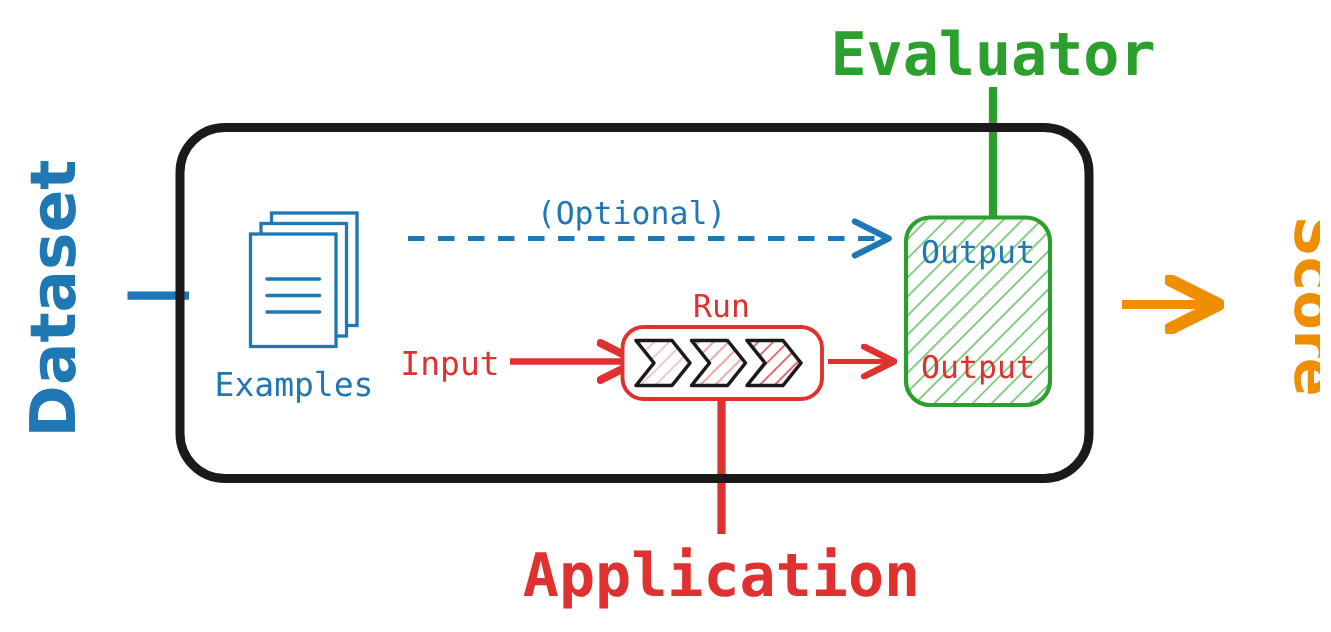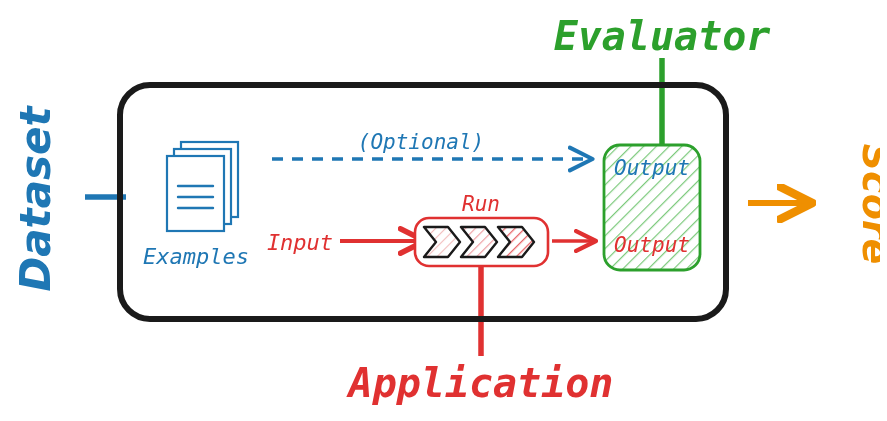--- a/index.html
+++ b/index.html
@@ -9,21 +9,20 @@
   }
   body {
     font-family: "DejaVu Sans Mono", monospace;
   }
   #canvas {
     position: relative;
     width: 880px;
     height: 421px;
     background: #ffffff;
     overflow: hidden;
-    font-style: italic;
   }
   #diagram-svg {
     position: absolute;
     left: 0;
     top: 0;
     width: 887px;
     height: 421px;
   }
   .mono {
     font-family: "DejaVu Sans Mono", monospace;

